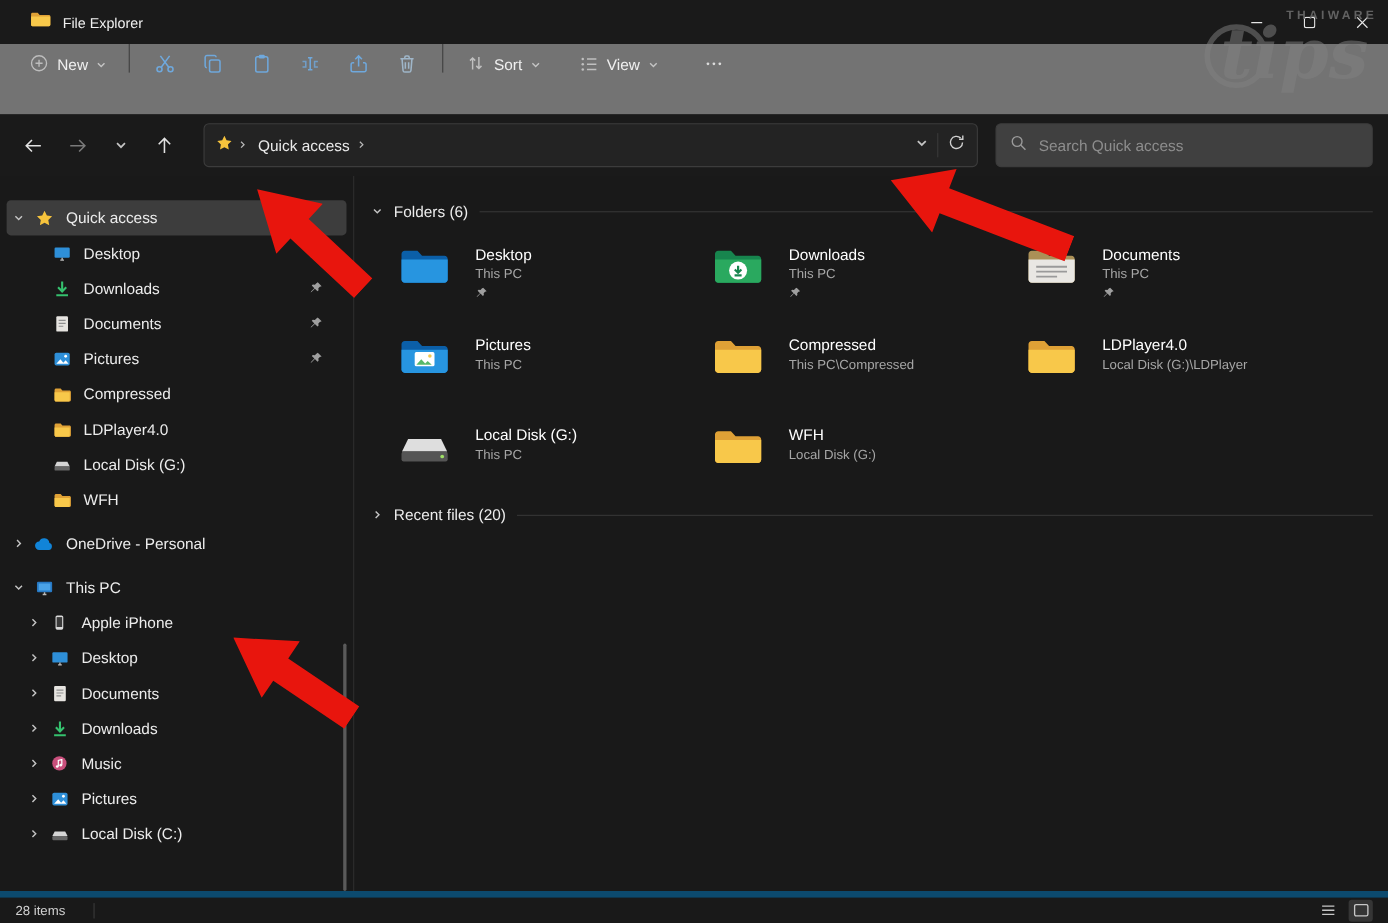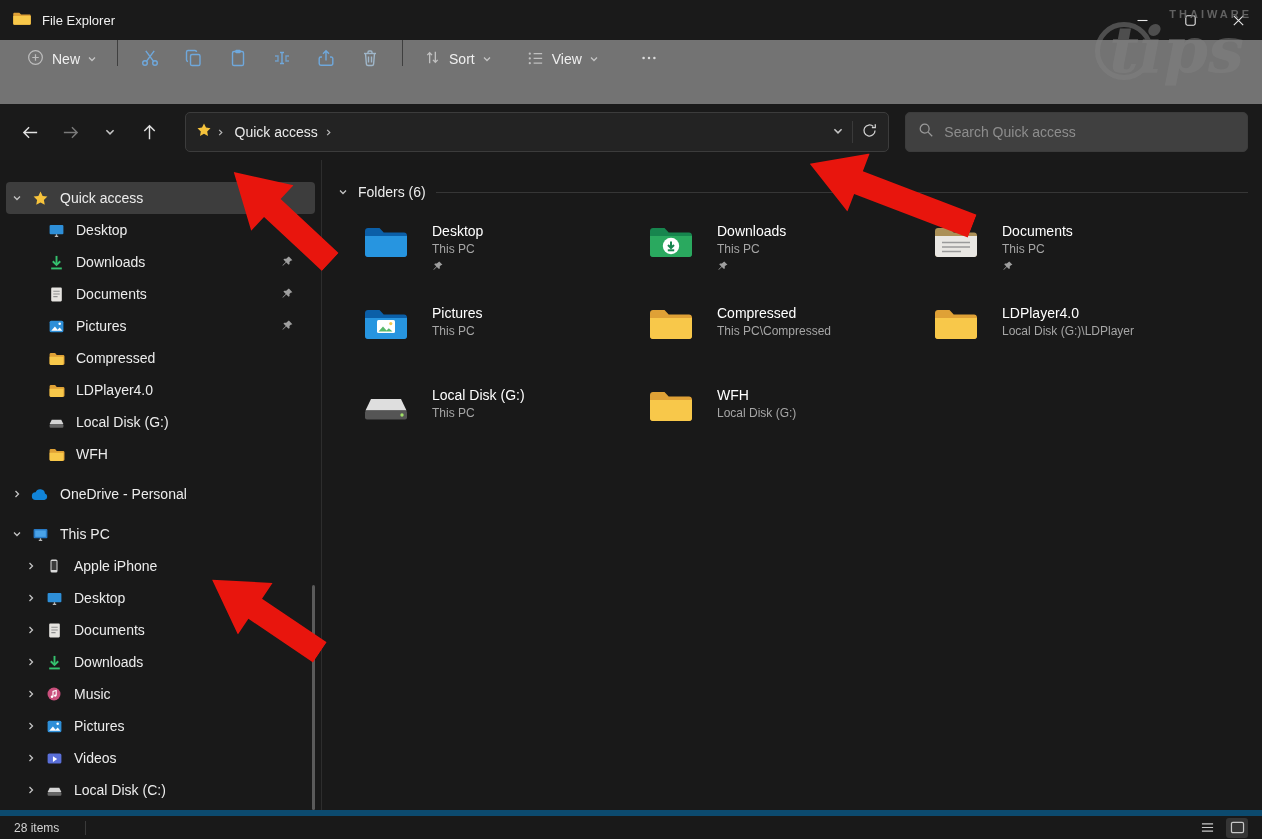--- a/index.html
+++ b/index.html
@@ -1,21 +1,21 @@
 <!DOCTYPE html>
 <html><head>
 <meta charset="utf-8">
 <style>
   * { margin:0; padding:0; box-sizing:border-box; }
   html,body { width:1262px; height:839px; overflow:hidden; background:#191919;
     font-family:"Liberation Sans","DejaVu Sans",sans-serif; }
   .window { position:relative; width:1262px; height:839px; background:#191919; color:#e8e8e8; }
 
   
-  .titlebar { height:40px; background:#1a1a1a; display:flex; align-items:center; padding-left:12px; }
+  .titlebar { height:40px; background:#1a1a1a; display:flex; align-items:center; padding-left:27px; }
   .titlebar .app-title { font-size:13px; color:#f0f0f0; margin-left:10px; }
   .win-controls { margin-left:auto; display:flex; height:100%; }
   .win-btn { width:48px; height:100%; display:flex; align-items:center; justify-content:center; }
 
   
   .commandbar { height:64px; background:#737373; display:flex; align-items:flex-start; padding:0 16px; }
   .cmdbtn { display:flex; align-items:center; gap:7px; padding:8px 10px; border-radius:4px; font-size:14px; color:#f0f0f0; }
   .iconbtn { width:44px; height:40px; display:flex; align-items:center; justify-content:center; border-radius:4px; }
   .vsep { width:1px; height:26px; background:#3f3f3f; margin:0 10px; }
 
@@ -567,35 +567,20 @@
         <span class="slot-icon">
           <svg width="17" height="17" viewBox="0 0 16 16">
               <rect x="1.5" y="2.5" width="13" height="11" rx="1.5" fill="#2e8fd8"></rect>
               <path d="M3 12l3.5-4 2.5 3 2-2 2.5 3z" fill="#ffffff"></path>
               <circle cx="11" cy="5.5" r="1.2" fill="#ffffff"></circle>
             </svg>
         </span>
         <span>Pictures</span>
       </div>
 
-      <div class="srow">
-        <span class="indent-pc"></span>
-        <span class="slot-chev">
-          <svg width="10" height="10" viewBox="0 0 10 10">
-              <path d="M3.5 2l3 3-3 3" stroke="#c4c4c4" fill="none" stroke-width="1.3"></path>
-            </svg>
-        </span>
-        <span class="slot-icon">
-          <svg width="17" height="17" viewBox="0 0 16 16">
-              <rect x="1.5" y="3.2" width="13" height="9.6" rx="1.5" fill="#5a6fd8"></rect>
-              <path d="M6.5 5.8l4 2.7-4 2.7z" fill="#ffffff"></path>
-            </svg>
-        </span>
-        <span>Videos</span>
-      </div>
 
       <div class="srow">
         <span class="indent-pc"></span>
         <span class="slot-chev">
           <svg width="10" height="10" viewBox="0 0 10 10">
               <path d="M3.5 2l3 3-3 3" stroke="#c4c4c4" fill="none" stroke-width="1.3"></path>
             </svg>
         </span>
         <span class="slot-icon">
           <svg width="17" height="17" viewBox="0 0 16 16">
@@ -750,20 +735,29 @@
               </svg>
           </span>
           <div>
             <div class="tile-name">WFH</div>
             <div class="tile-sub">Local Disk (G:)</div>
           </div>
         </div>
 
       </div>
 
+      <div class="sect recent-sect">
+        <span>
+          <svg width="10" height="10" viewBox="0 0 10 10">
+              <path d="M3.5 2l3 3-3 3" stroke="#c4c4c4" fill="none" stroke-width="1.3"></path>
+            </svg>
+        </span>
+        <span>Recent files (20)</span>
+        <span class="line"></span>
+      </div>
 
     </div>
   </div>
 
   <div class="statusbar">
     <span class="status-text">28 items</span>
     <span class="status-div"></span>
     <span class="status-right">
       <span class="sb-icon">
         <svg width="15" height="13" viewBox="0 0 16 14">

